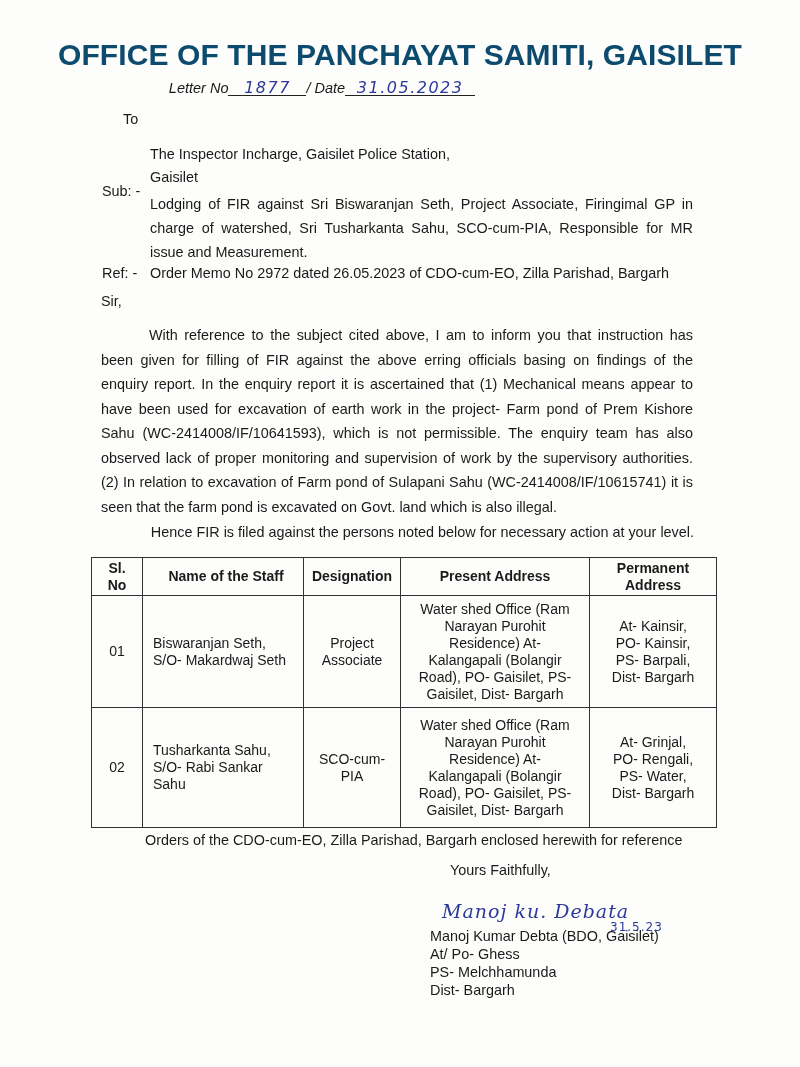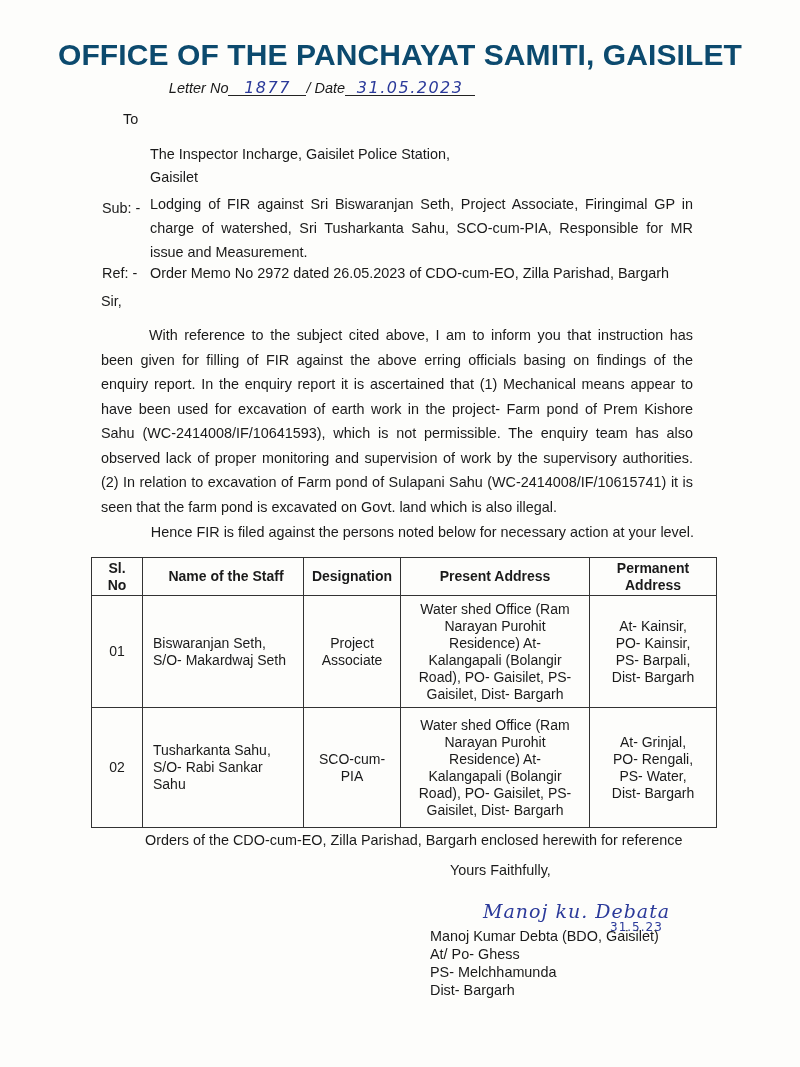--- a/index.html
+++ b/index.html
@@ -12,37 +12,37 @@
   .letterline { left:0; width:644px; top:80px; text-align:center; font-size:14.5px;font-style:italic; }
   .letterline .fill { display:inline-block; border-bottom:1px solid #222; text-align:center; font-family:"DejaVu Sans", sans-serif; color:#2b3a9a; font-size:16px; line-height:14px; letter-spacing:1.5px; }
   .f1 { width:78px; }
   .f2 { width:130px; }
   .txt { font-size:14.4px; line-height:17px; }
   .para { font-size:14.4px; line-height:24.5px; text-align:justify; }
   table.staff { position:absolute; left:91px; top:557px; border-collapse:collapse; font-size:14px; }
   table.staff td, table.staff th { border:1.5px solid #333; text-align:center; vertical-align:middle; line-height:17px; padding:0 4px; }
   table.staff th { font-weight:bold; height:37px; }
   table.staff td.left { text-align:left; padding-left:10px; }
-  .sig { font-family:"DejaVu Serif", serif; color:#2b3a9a; font-style:italic; font-size:19px; letter-spacing:1px;margin-left:41px; }
+  .sig { font-family:"DejaVu Serif", serif; color:#2b3a9a; font-style:italic; font-size:19px; letter-spacing:1px; }
   .sigdate { font-family:"DejaVu Sans", sans-serif; color:#2b3a9a; font-size:12px; letter-spacing:1px; }
 </style>
 </head>
 <body>
 
 <div class="abs title">OFFICE OF THE PANCHAYAT SAMITI, GAISILET</div>
 
 <div class="abs letterline">
   <span>Letter No</span><span class="fill f1">1877</span><span>/ Date</span><span class="fill f2">31.05.2023</span>
 </div>
 
 <div class="abs txt" style="left:104px;top:111px;margin-left:19px;">To</div>
 <div class="abs txt" style="left:150px;top:146px;">The Inspector Incharge, Gaisilet Police Station,</div>
 <div class="abs txt" style="left:150px;top:169px;">Gaisilet</div>
 
-<div class="abs txt" style="left:102px;top:200px;">Sub: -</div>
+<div class="abs txt" style="left:102px;top:183px;">Sub: -</div>
 <div class="abs" style="left:150px;top:192px;width:543px;">
   <div class="txt" style="text-align:justify;text-align-last:justify;line-height:24px;">Lodging of FIR against Sri Biswaranjan Seth, Project Associate, Firingimal GP in</div>
   <div class="txt" style="text-align:justify;text-align-last:justify;line-height:24px;">charge of watershed, Sri Tusharkanta Sahu, SCO-cum-PIA, Responsible for MR</div>
   <div class="txt" style="line-height:24px;">issue and Measurement.</div>
 </div>
 
 <div class="abs txt" style="left:102px;top:265px;">Ref: -</div>
 <div class="abs txt" style="left:150px;top:265px;">Order Memo No 2972 dated 26.05.2023 of CDO-cum-EO, Zilla Parishad, Bargarh</div>
 
 <div class="abs txt" style="left:101px;top:293px;">Sir,</div>

